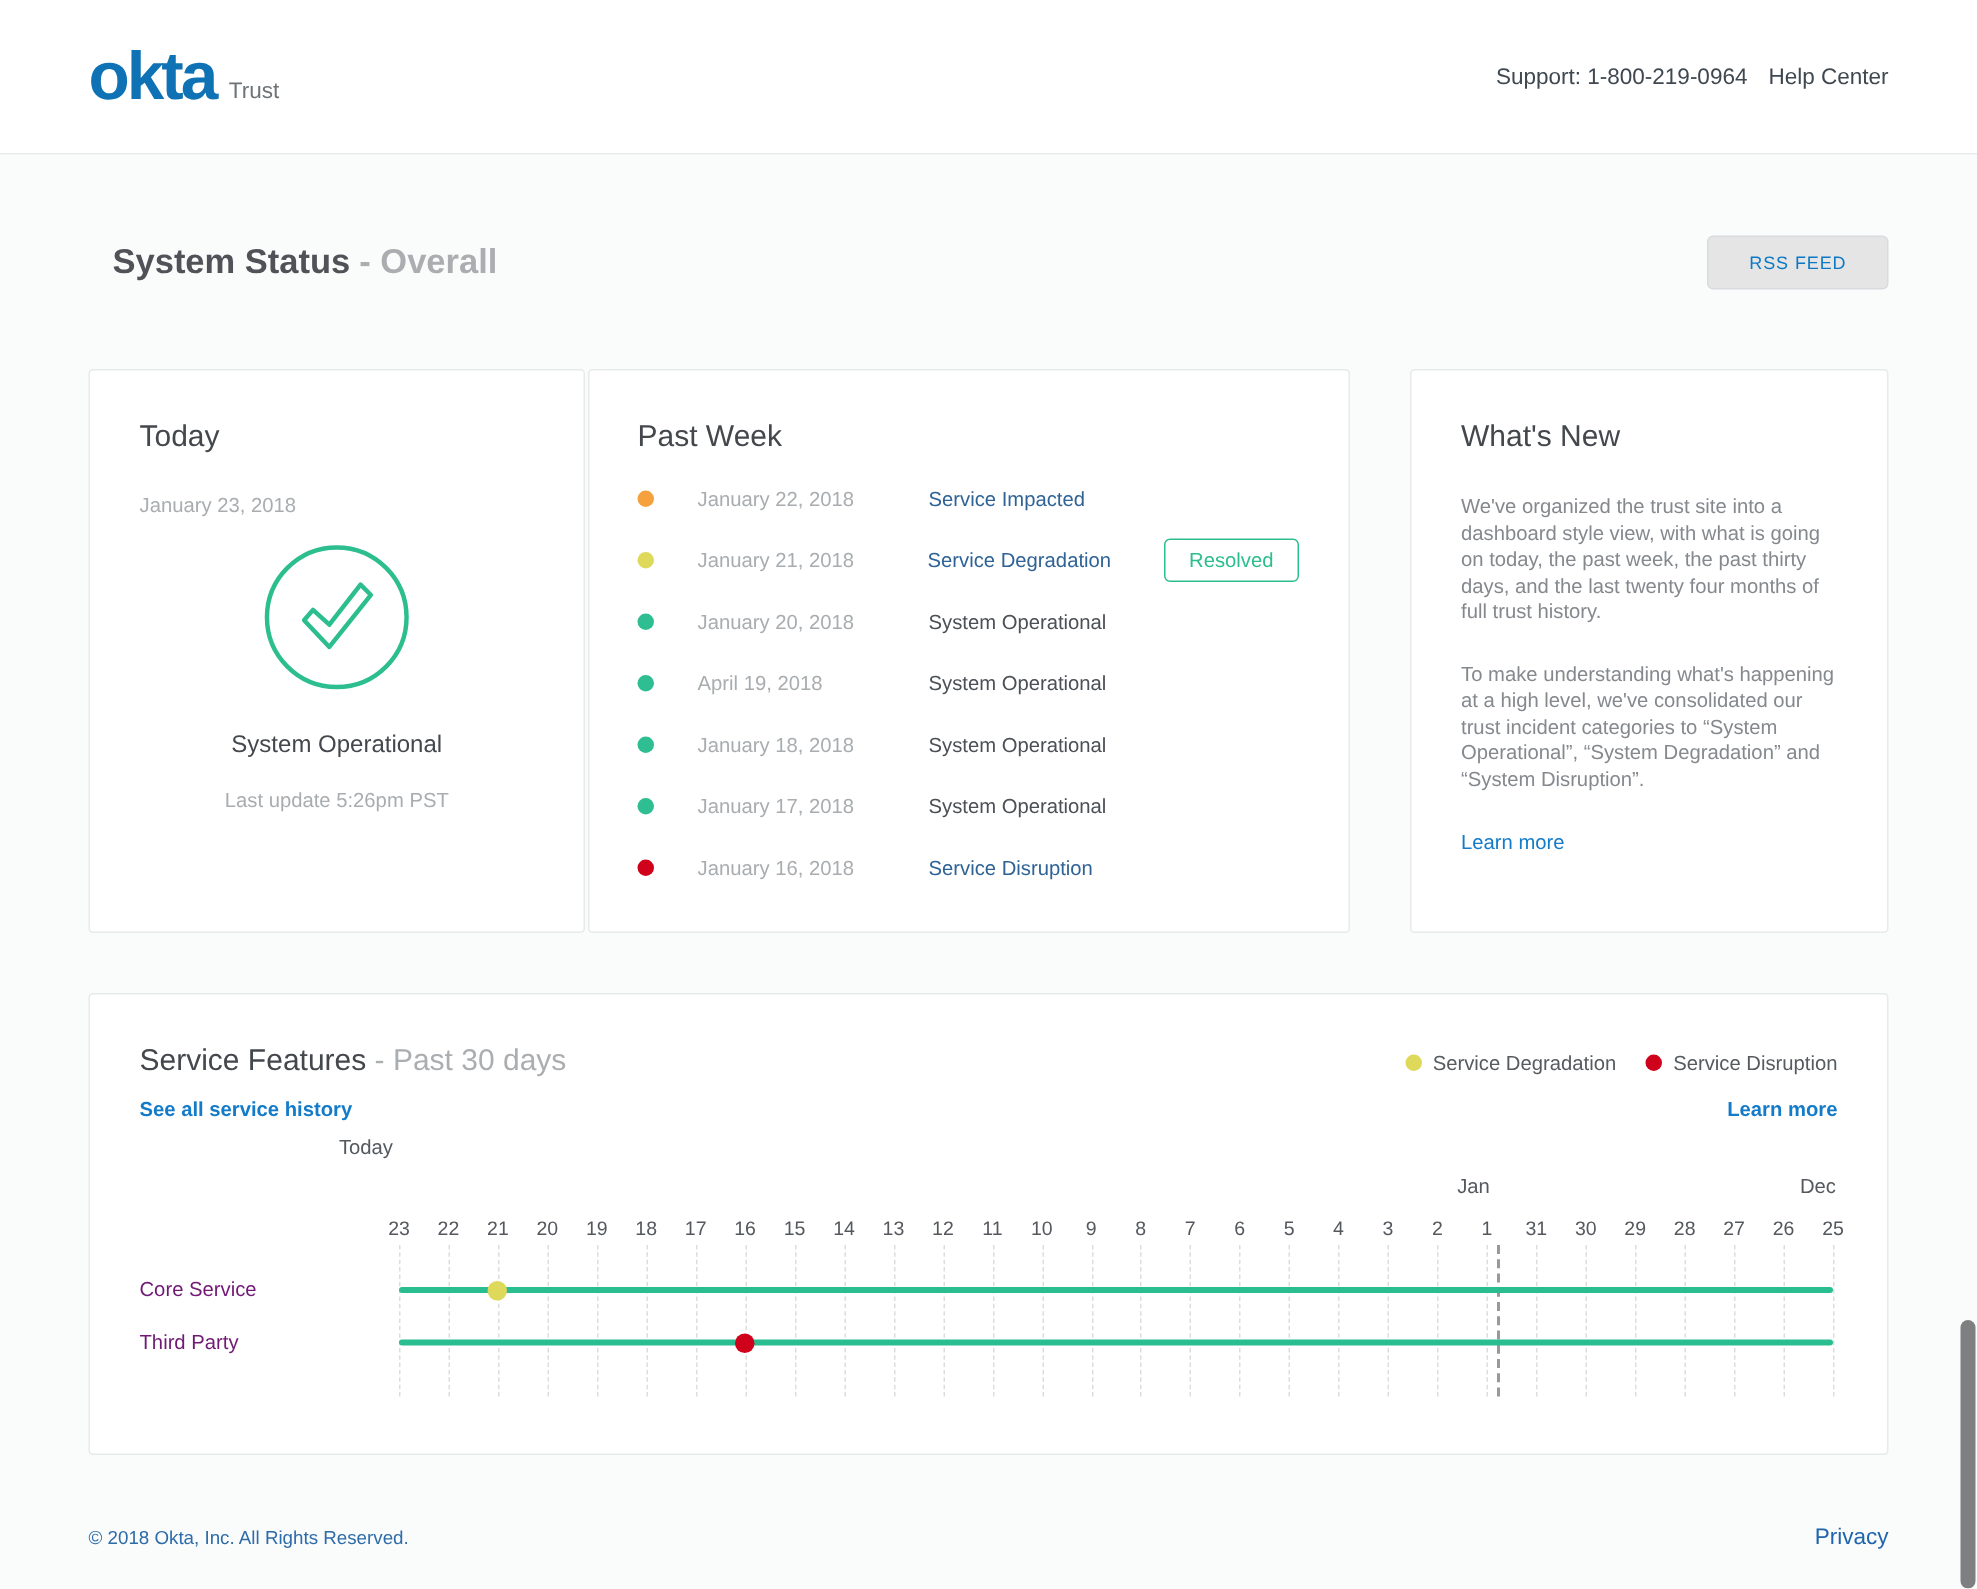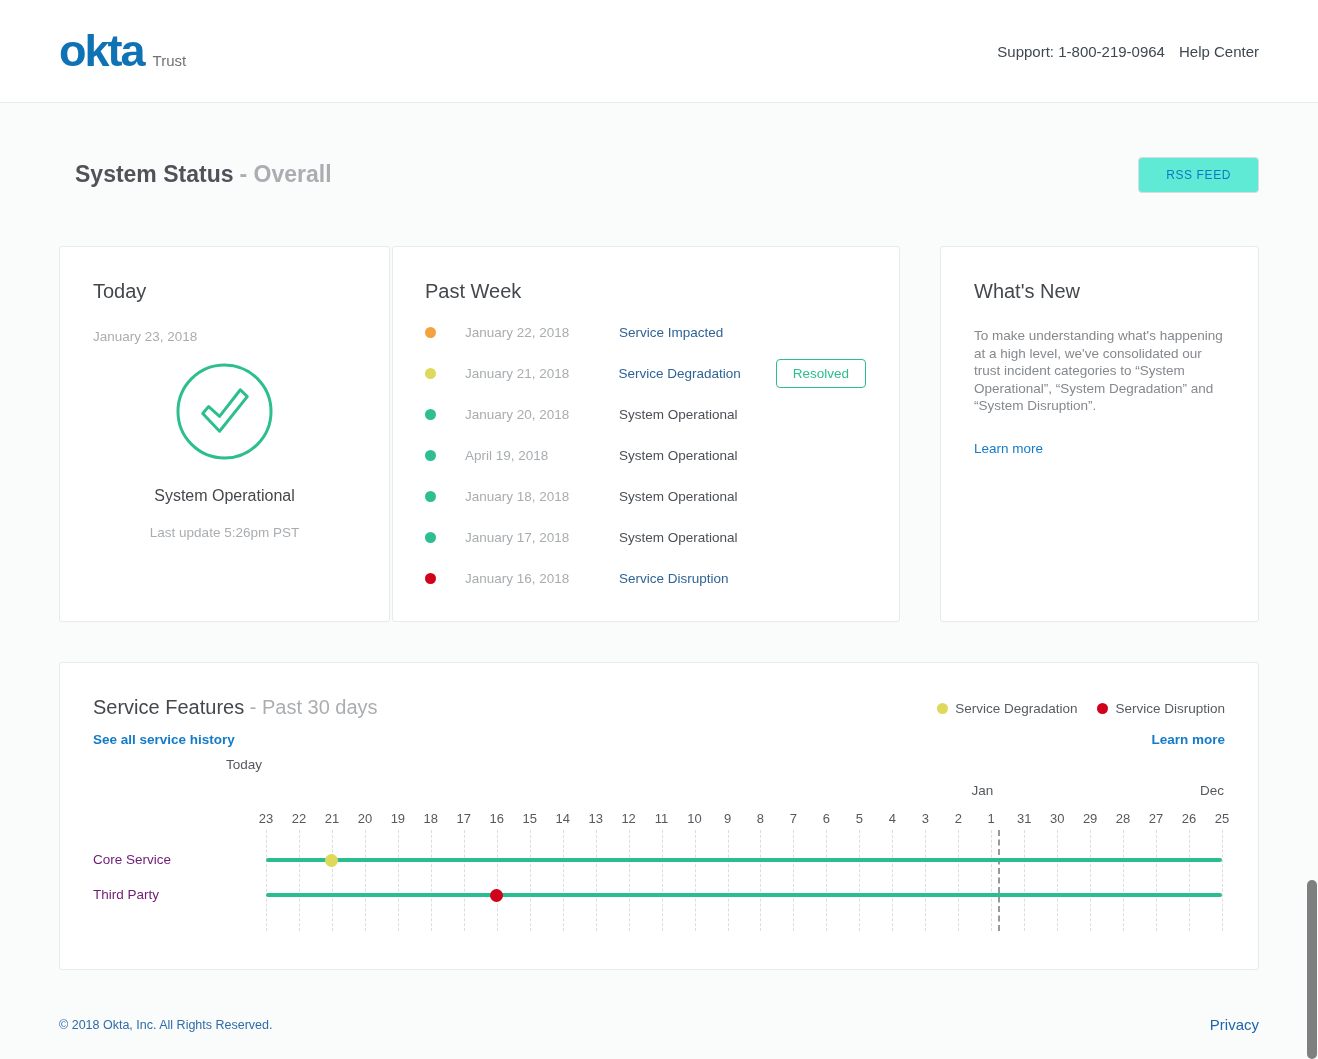--- a/index.html
+++ b/index.html
@@ -21,21 +21,21 @@
   .header-nav { display:flex; gap:14px; font-size:15px; color:#3f4850; }
   .header-nav a { color:#3f4850; }
 
   .main { padding:0 59px; }
 
   
   .title-row { display:flex; align-items:center; justify-content:space-between; margin-top:42px; }
   .page-title { font-size:23px; font-weight:bold; color:#4f5358; margin:16px; }
   .page-title .suffix { color:#abaeb1; margin-left:6px; }
   .rss-btn {
-    background:#5eead4; border:1px solid #d9dcde; border-radius:4px; color:#0d79c4;
+    background:#e5e5e5; border:1px solid #d9dcde; border-radius:4px; color:#0d79c4;
     font-size:12px; letter-spacing:0.6px; padding:10px 27px; cursor:pointer;
     font-family:"Liberation Sans", sans-serif;
   }
 
   
   .cards-row { display:flex; margin-top:42px; }
   .card { background:#fff; border:1px solid #e8e9ea; border-radius:3px; }
   .card-today { width:331px; height:376px; padding:33px; margin-right:2px; }
   .card-week  { width:508px; height:376px; padding:33px 33px 33px 32px; margin-right:40px; }
   .card-new   { width:319px; height:376px; padding:33px 30px 33px 33px; }
@@ -163,20 +163,21 @@
           <div class="pw-row">
             <span class="pw-dot" style="background-color: rgb(208, 2, 27);"></span>
             <span class="pw-date">January 16, 2018</span>
             <a class="pw-status link">Service Disruption</a>
           </div>
         </div>
     </section>
 
     <section class="card card-new">
       <h2 class="card-title">What's New</h2>
+      <p class="wn-para first">We've organized the trust site into a dashboard style view, with what is going on today, the past week, the past thirty days, and the last twenty four months of full trust history.</p>
       <p class="wn-para">To make understanding what's happening at a high level, we've consolidated our trust incident categories to “System Operational”, “System Degradation” and “System Disruption”.</p>
       <a class="wn-learn">Learn more</a>
     </section>
 
   </div>
 
   <section class="panel">
     <div class="panel-header">
       <h2 class="card-title"><span>Service Features</span> <span class="suffix" style="color:#abaeb1;">- Past 30 days</span></h2>
       <div class="legend">

